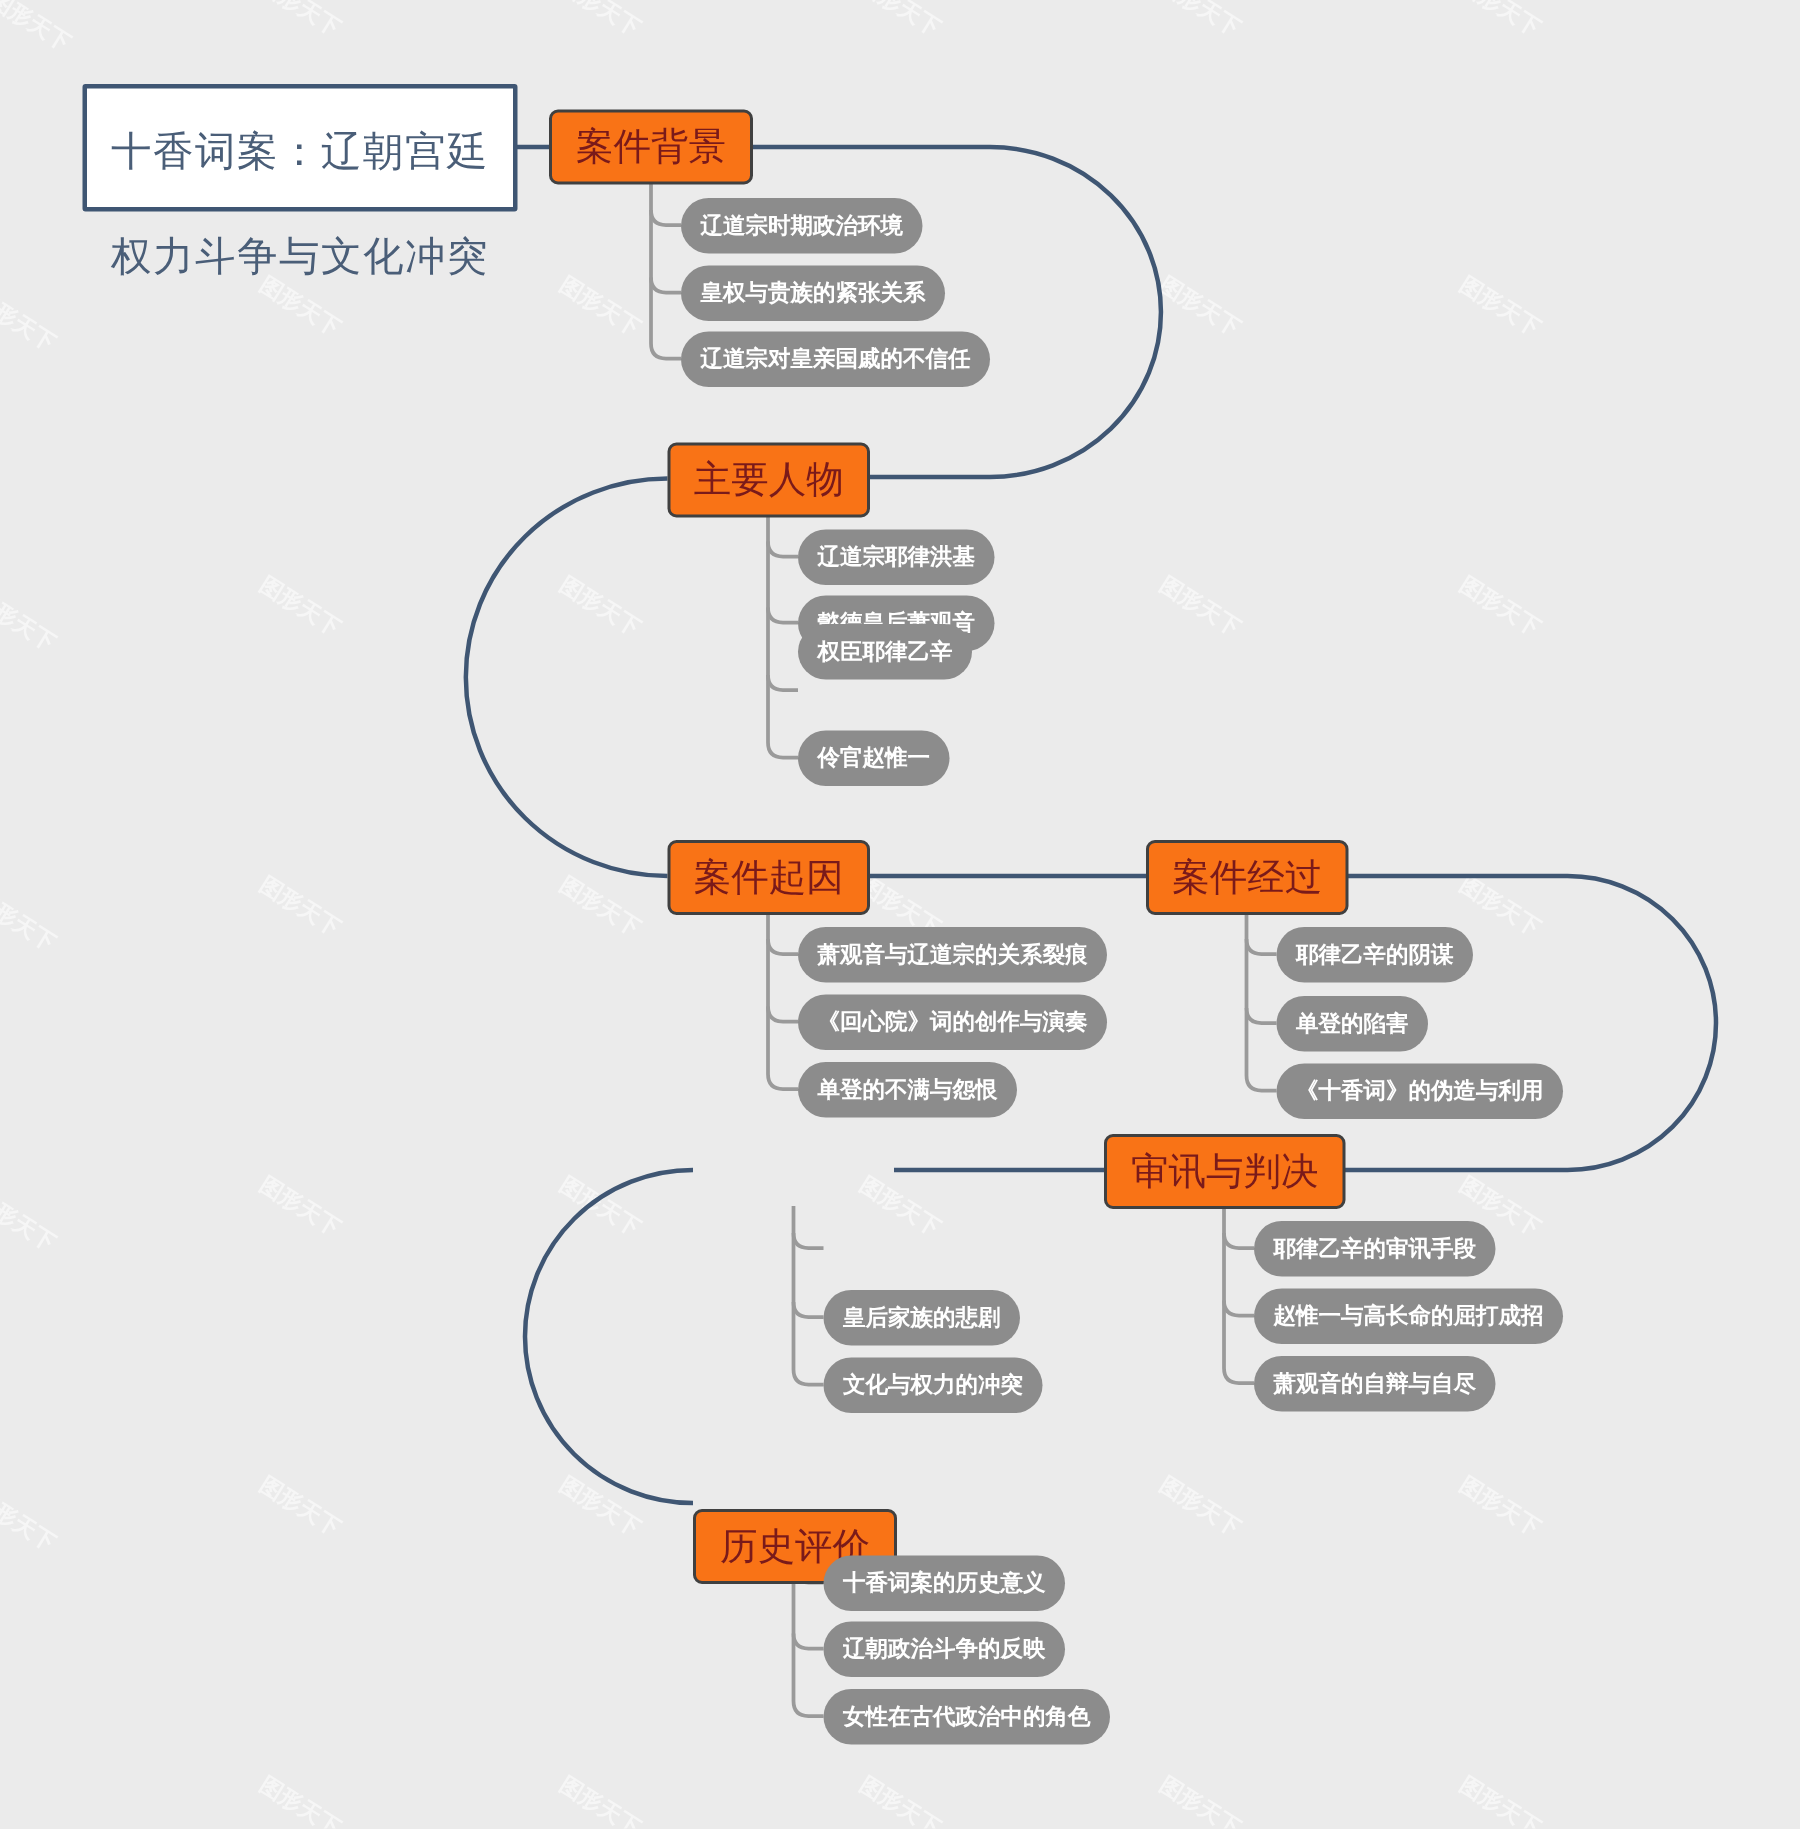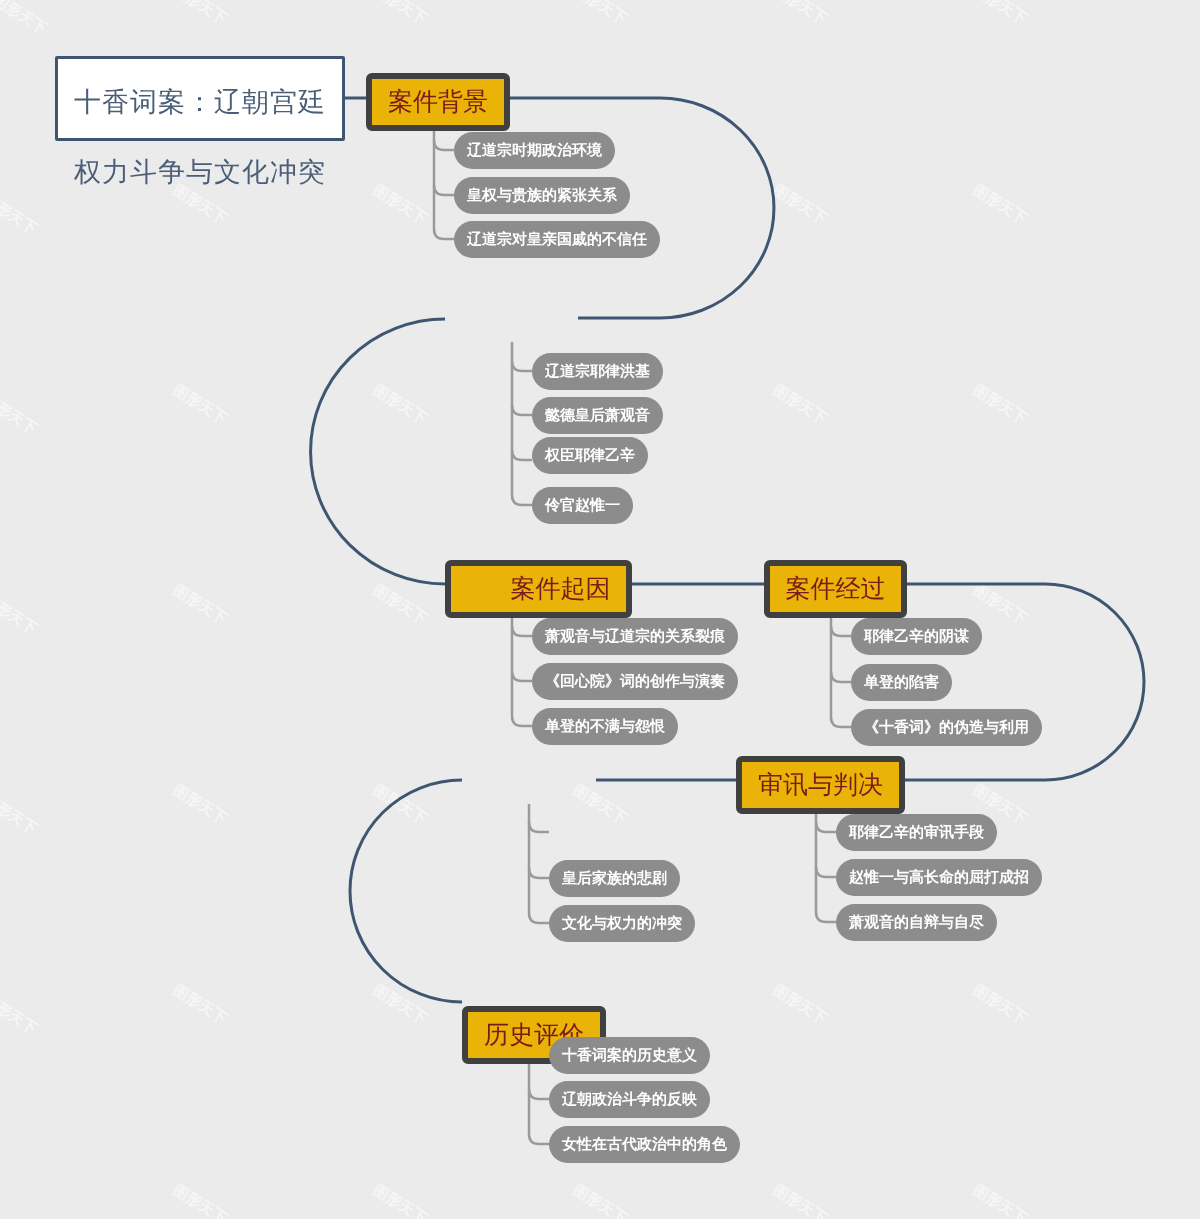--- a/index.html
+++ b/index.html
@@ -16,22 +16,22 @@
     }
     .root {
       position: absolute; left: 55px; top: 56px; width: 284px; height: 79px;
       border: 3px solid #3f5673; background: #fff; box-sizing: content-box;
       color: #4a5e78; font-size: 27px; line-height: 32px;
       padding: 0; display: flex; align-items: center; justify-content: center; text-align: center;
       border-radius: 2px;
     }
     .root span { display: block; width: 268px; letter-spacing: 1px; margin-top: 38px; }
     .topic {
-      position: absolute; height: 46px; background: #eab308;
-      border: 6px solid #404040; border-radius: 6px;
+      position: absolute; height: 46px; background: #f97316;
+      border: 2px solid #404040; border-radius: 6px;
       color: #7a1a1a; font-family: "DejaVu Serif", "Liberation Serif", serif;
       font-size: 25px; line-height: 46px; text-align: center; box-sizing: content-box;
       white-space: nowrap;
     }
     .pill {
       position: absolute; height: 37px; background: #8c8c8c; border-radius: 19px;
       color: #fff; font-size: 15px; font-weight: bold; line-height: 37px;
       padding: 0 13px; white-space: nowrap;
     }
   </style>
@@ -134,26 +134,27 @@
       <span>十香词案：辽朝宫廷</span>
       <span>权力斗争与文化冲突</span>
     </span>
   </div>
 
   <div class="topic" style="left:366px;top:73px;width:132px;">案件背景</div>
   <div class="pill" style="left:454px;top:177px;">皇权与贵族的紧张关系</div>
   <div class="pill" style="left:454px;top:132px;">辽道宗时期政治环境</div>
   <div class="pill" style="left:454px;top:221px;">辽道宗对皇亲国戚的不信任</div>
 
+  <div class="topic" style="left:445px;top:295px;width:131px;">主要人物</div>
   <div class="pill" style="left:532px;top:353px;">辽道宗耶律洪基</div>
   <div class="pill" style="left:532px;top:397px;">懿德皇后萧观音</div>
-  <div class="pill" style="left:532px;top:437px;text-align:center;">权臣耶律乙辛</div>
+  <div class="pill" style="left:532px;top:416px;text-align:center;">权臣耶律乙辛</div>
   <div class="pill" style="left:532px;top:487px;">伶官赵惟一</div>
 
-  <div class="topic" style="left:445px;top:560px;width:131px;padding-left:44px;">案件起因</div>
+  <div class="topic" style="left:445px;top:560px;width:131px;">案件起因</div>
   <div class="pill" style="left:532px;top:618px;">萧观音与辽道宗的关系裂痕</div>
   <div class="pill" style="left:532px;top:663px;">《回心院》词的创作与演奏</div>
   <div class="pill" style="left:532px;top:708px;">单登的不满与怨恨</div>
 
   <div class="topic" style="left:764px;top:560px;width:131px;">案件经过</div>
   <div class="pill" style="left:851px;top:618px;">耶律乙辛的阴谋</div>
   <div class="pill" style="left:851px;top:664px;">单登的陷害</div>
   <div class="pill" style="left:851px;top:709px;">《十香词》的伪造与利用</div>
 
   <div class="topic" style="left:736px;top:756px;width:157px;">审讯与判决</div>

